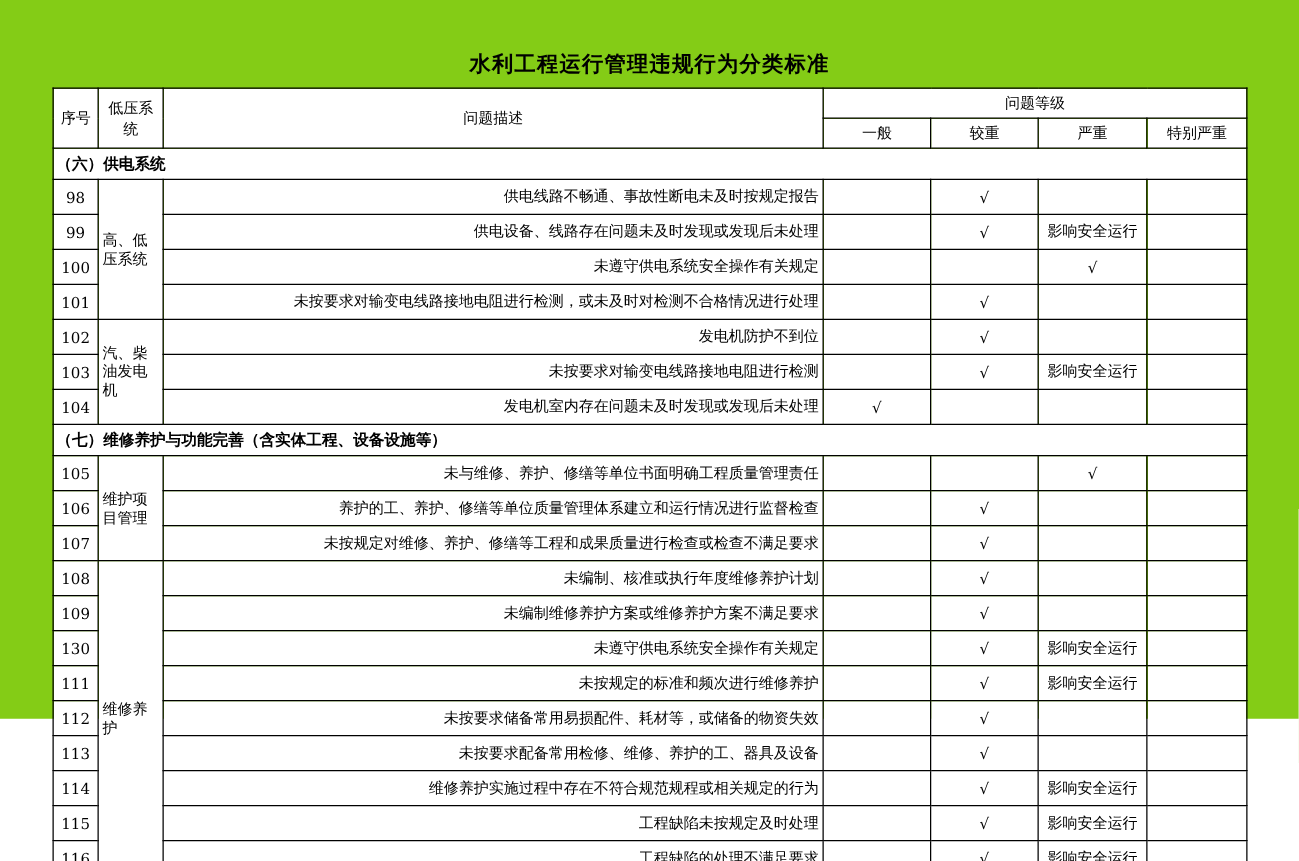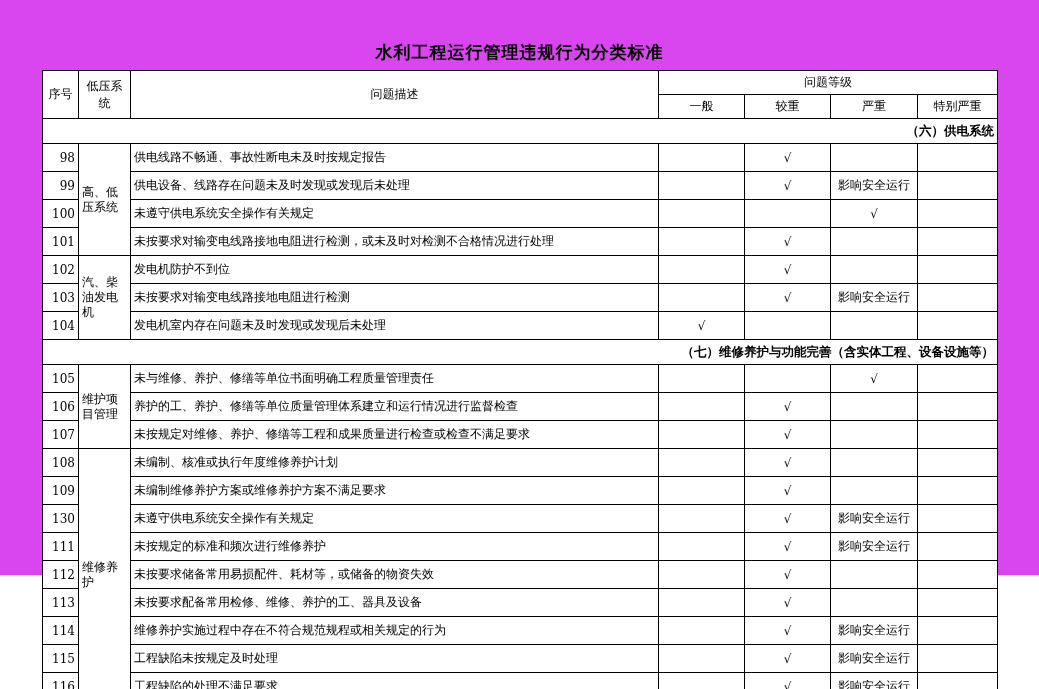--- a/index.html
+++ b/index.html
@@ -9,21 +9,21 @@
     width: 1039px;
     height: 689px;
     overflow: hidden;
     font-family: "DejaVu Serif", "Liberation Serif", serif;
     color: #000000;
   }
   .page {
     width: 1039px;
     height: 575px;
     position: relative;
-    background: #d946ef;
+    background: #84cc16;
   }
   .page-title {
     padding-top: 42px;
     text-align: center;
     font-size: 17px;
     font-weight: bold;
     letter-spacing: 1px;
     line-height: 20px;
   }
   table.std {
@@ -46,43 +46,43 @@
   col.w-lvl1  { width: 86px; }
   col.w-lvl2  { width: 86px; }
   col.w-lvl3  { width: 87px; }
   col.w-lvl4  { width: 80px; }
   thead th {
     text-align: center;
     vertical-align: middle;
     height: 21px;
   }
   td.c-seq {
-    text-align: right;
+    text-align: center;
     vertical-align: middle;
     height: 25px;
   }
   td.c-group {
     text-align: left;
     vertical-align: middle;
     line-height: 15px;
     padding: 1px 2px;
   }
   td.c-desc {
-    text-align: left;
+    text-align: right;
     vertical-align: middle;
     padding-left: 6px;
   }
   td.c-level {
     text-align: center;
     vertical-align: middle;
   }
   tr.section-row td {
     font-weight: bold;
-    text-align: right;
-    padding-left: 22px;
+    text-align: left;
+    padding-left: 2px;
     height: 22px;
     vertical-align: middle;
     font-size: 12.5px;
     font-family: Liberation Serif, serif;
   }
 </style>
 </head>
 <body>
 
 <div class="page">

